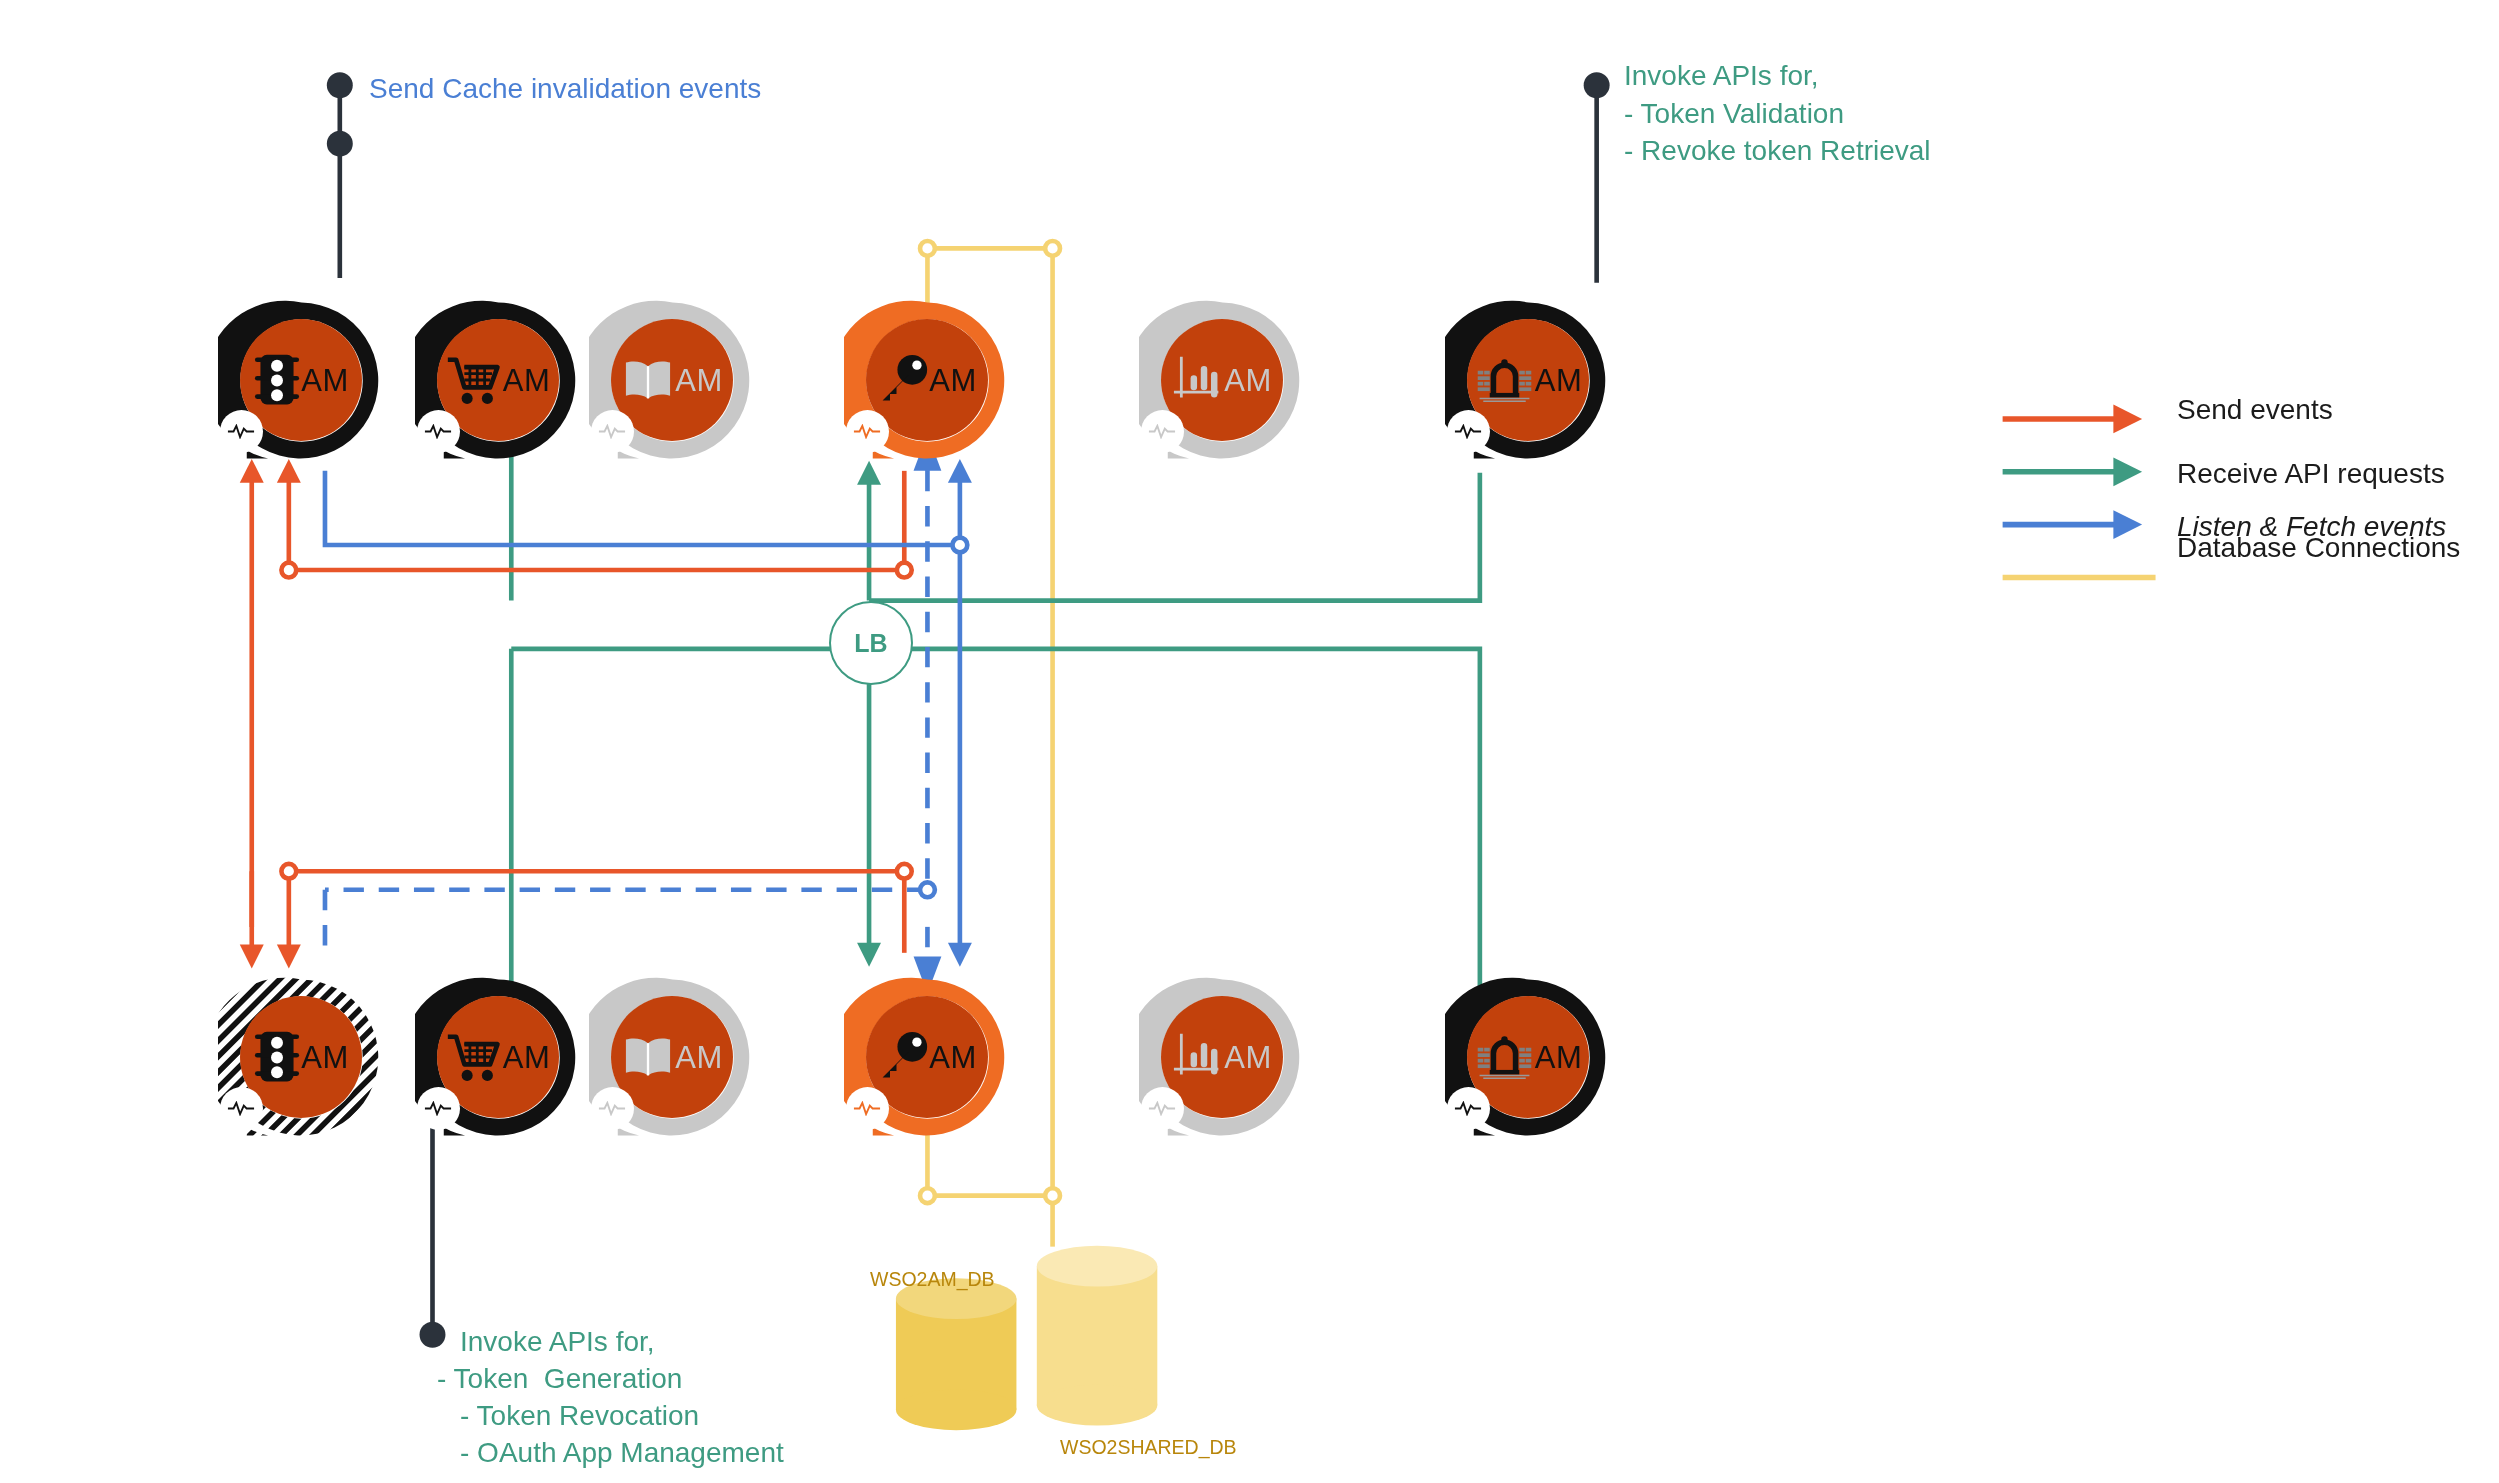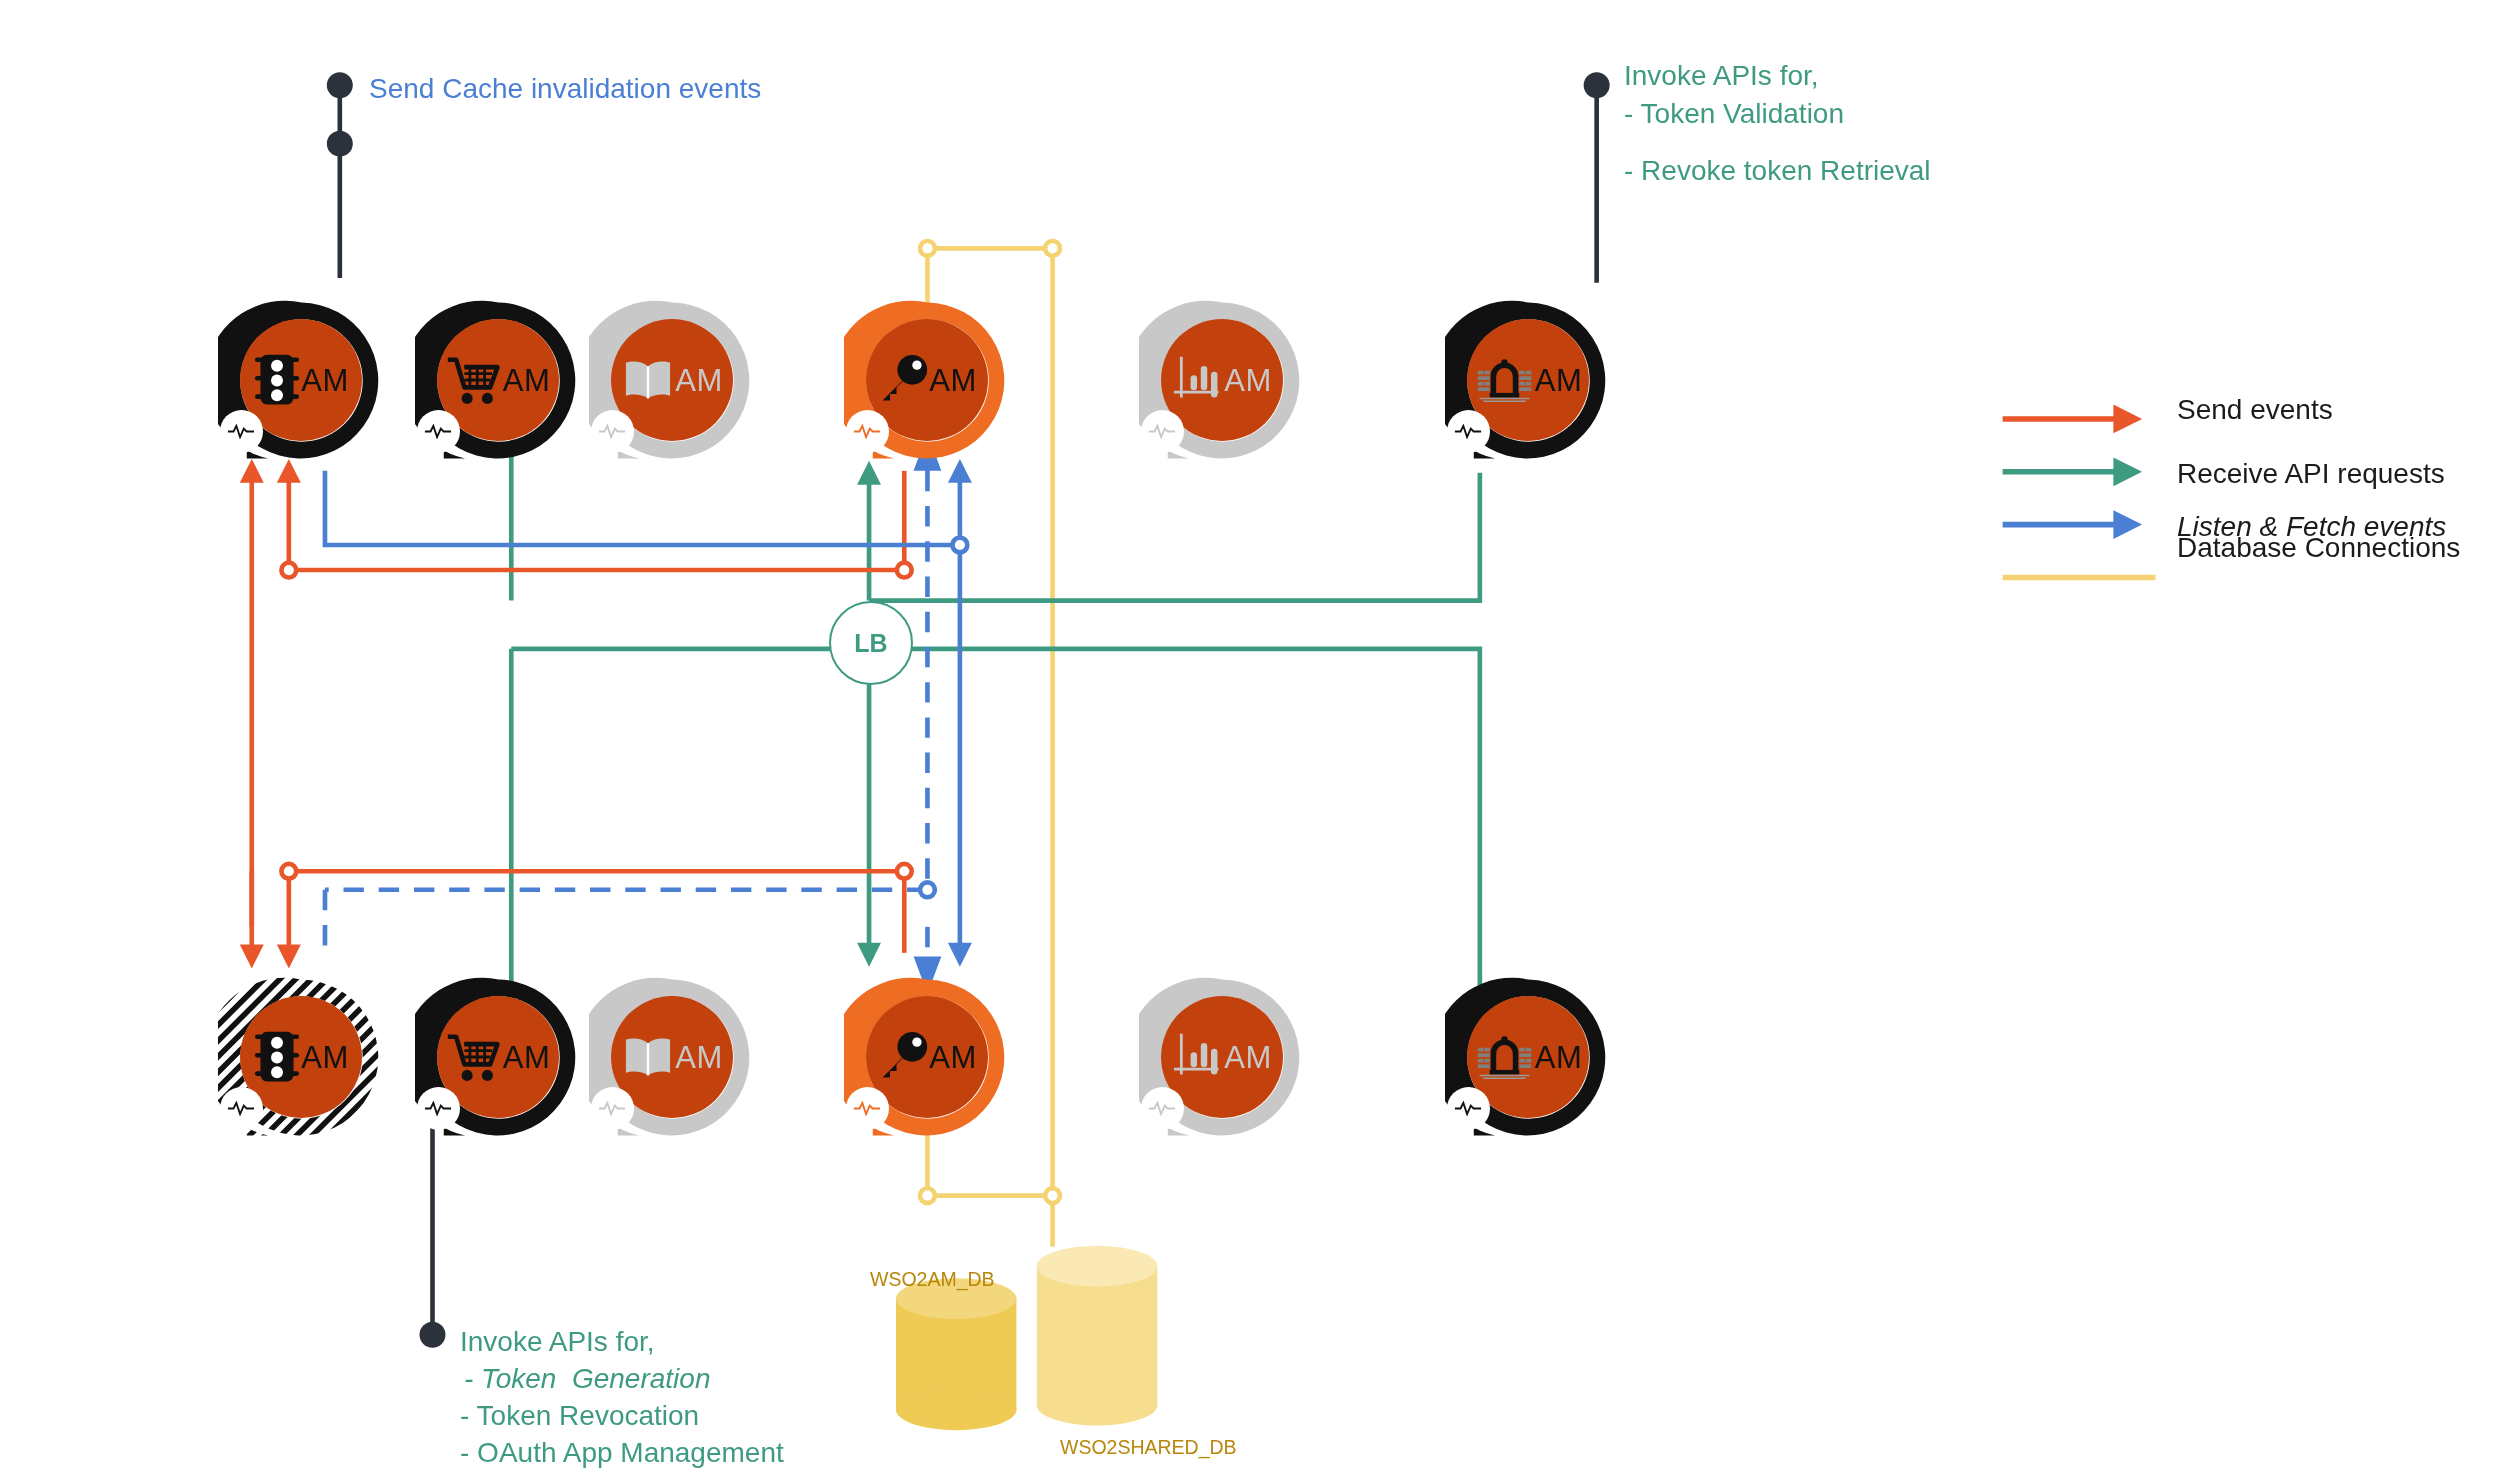--- a/index.html
+++ b/index.html
@@ -151,24 +151,24 @@
       <path d="M2160,509 L2295,509" stroke="#3E9B82" marker-end="url(#ar-green)"></path>
       <path d="M2160,566 L2295,566" stroke="#4A7FD4" marker-end="url(#ar-blue)"></path>
       <path d="M2160,623 L2325,623" stroke="#F5D372"></path>
     </g>
   </svg>
 
   <div class="annot annot-blue" style="left:369px;top:70px;">Send Cache invalidation events</div>
 
   <div class="annot annot-green" style="left:1624px;top:57px;">Invoke APIs for,</div>
   <div class="annot annot-green" style="left:1624px;top:95px;">- Token Validation</div>
-  <div class="annot annot-green" style="left:1624px;top:132px;margin-top:20px;">- Revoke token Retrieval</div>
+  <div class="annot annot-green" style="left:1624px;top:132px;">- Revoke token Retrieval</div>
 
   <div class="annot annot-green" style="left:460px;top:1323px;">Invoke APIs for,</div>
-  <div class="annot annot-green" style="left:464px;top:1360px;font-style:italic;">- Token  Generation</div>
+  <div class="annot annot-green" style="left:437px;top:1360px;">- Token  Generation</div>
   <div class="annot annot-green" style="left:460px;top:1397px;">- Token Revocation</div>
   <div class="annot annot-green" style="left:460px;top:1434px;">- OAuth App Management</div>
 
   <div class="legend-label" style="left:2177px;top:394px;">Send events</div>
   <div class="legend-label" style="left:2177px;top:458px;">Receive API requests</div>
   <div class="legend-label" style="left:2177px;top:511px;font-style:italic;">Listen &amp; Fetch events</div>
   <div class="legend-label" style="left:2177px;top:532px;">Database Connections</div>
 
   <div class="db-label" style="left:870px;top:1242px;">WSO2AM_DB</div>
   <div class="db-label" style="left:1060px;top:1410px;">WSO2SHARED_DB</div>

